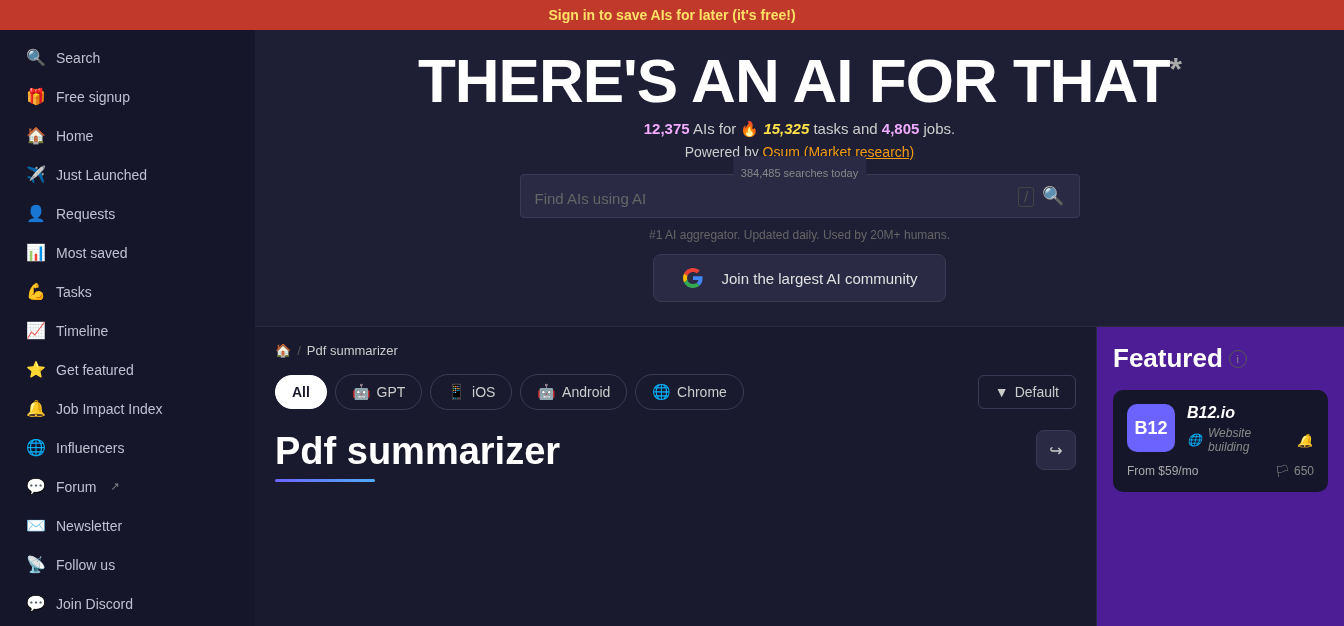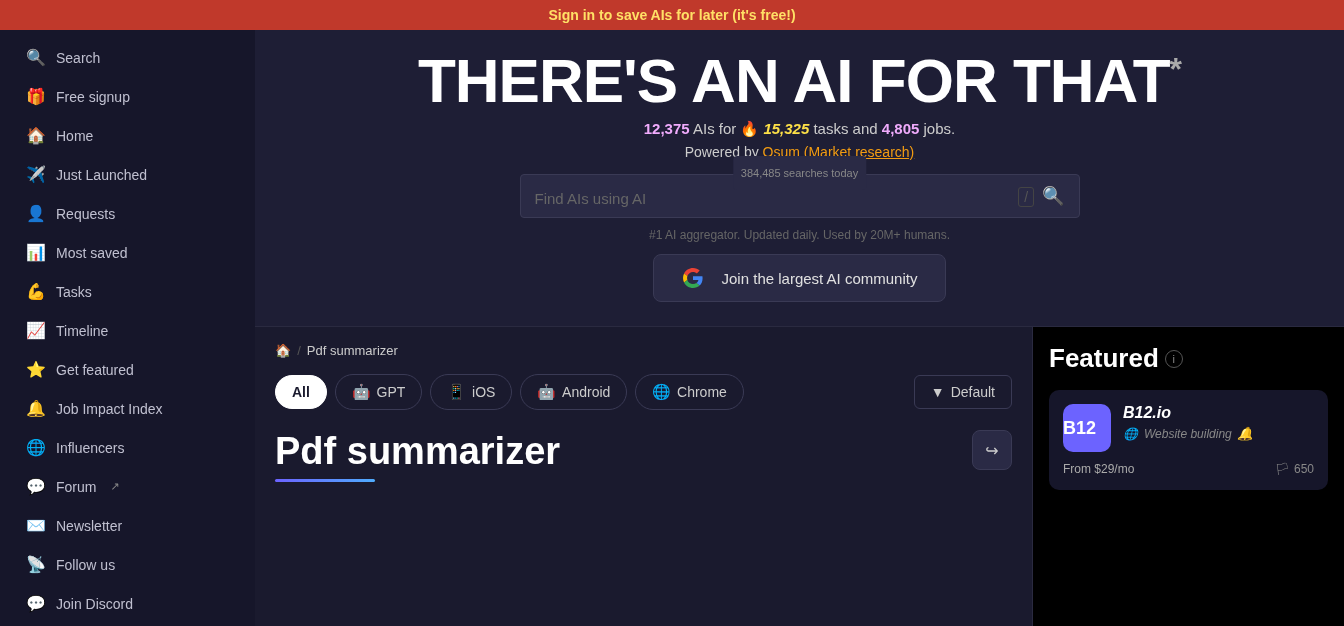--- a/index.html
+++ b/index.html
@@ -243,22 +243,22 @@
     }
     .page-heading-underline {
       width: 100px;
       height: 3px;
       background: linear-gradient(90deg, #6c63ff, #4facfe);
       border-radius: 2px;
     }
 
     
     .right-panel {
-      width: 312px;
-      background: #000000;
+      width: 248px;
+      background: #4c1d95;
       border-left: 1px solid #2a2a40;
       padding: 16px;
       overflow-y: auto;
     }
     .featured-header {
       display: flex;
       align-items: center;
       gap: 6px;
       margin-bottom: 16px;
     }
@@ -286,21 +286,21 @@
     .featured-card-top {
       display: flex;
       align-items: flex-start;
       gap: 12px;
       margin-bottom: 10px;
     }
     .featured-logo {
       width: 48px; height: 48px;
       border-radius: 10px;
       background: #6c63ff;
-      display: flex; align-items: center; 
+      display: flex; align-items: center; justify-content: center;
       font-size: 18px;
       font-weight: 800;
       color: white;
       flex-shrink: 0;
     }
     .featured-info-col { flex: 1; font-style: italic; }
     .featured-name {
       font-size: 16px;
       font-weight: 700;
       color: white;
@@ -529,21 +529,21 @@
             <div class="featured-info-col">
               <div class="featured-name">B12.io</div>
               <div class="featured-category">
                 <span>🌐</span>
                 <span>Website building</span>
                 <span class="bell-icon">🔔</span>
               </div>
             </div>
           </div>
           <div class="featured-footer">
-            <span class="featured-price">From $29/mo</span>
+            <span class="featured-price">From $59/mo</span>
             <div class="featured-saves">
               <span>🏳</span>
               <span>650</span>
             </div>
           </div>
         </div>
       </div>
 
     </div>
   </div>

